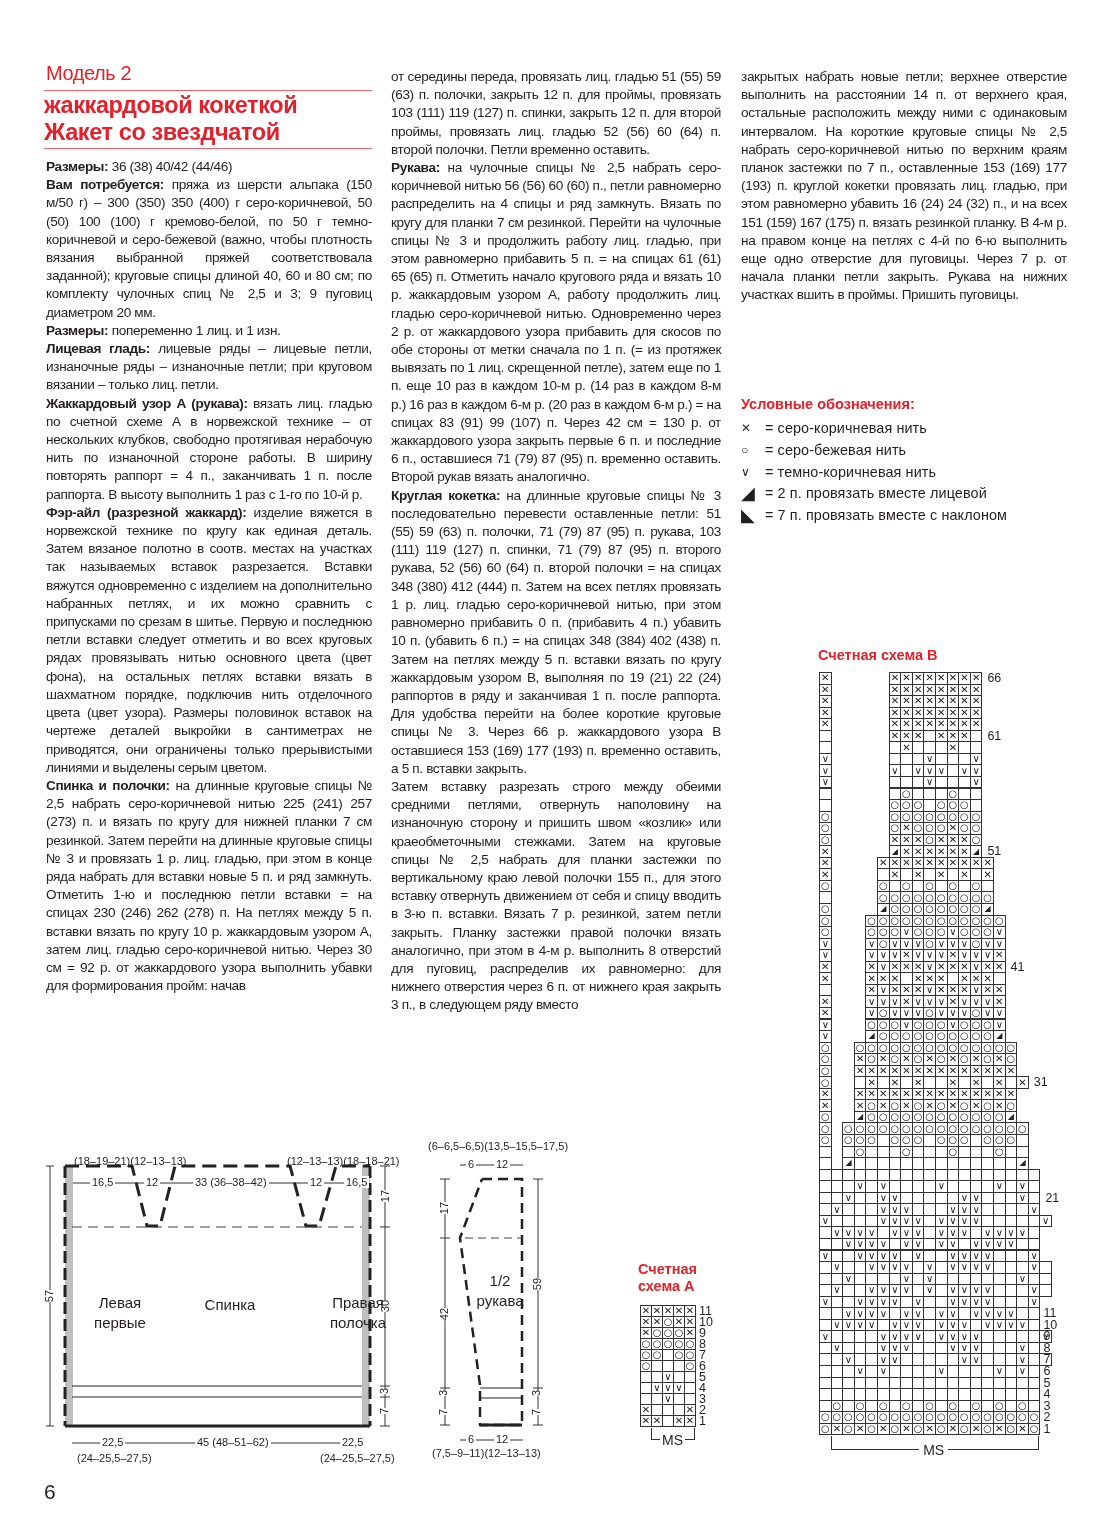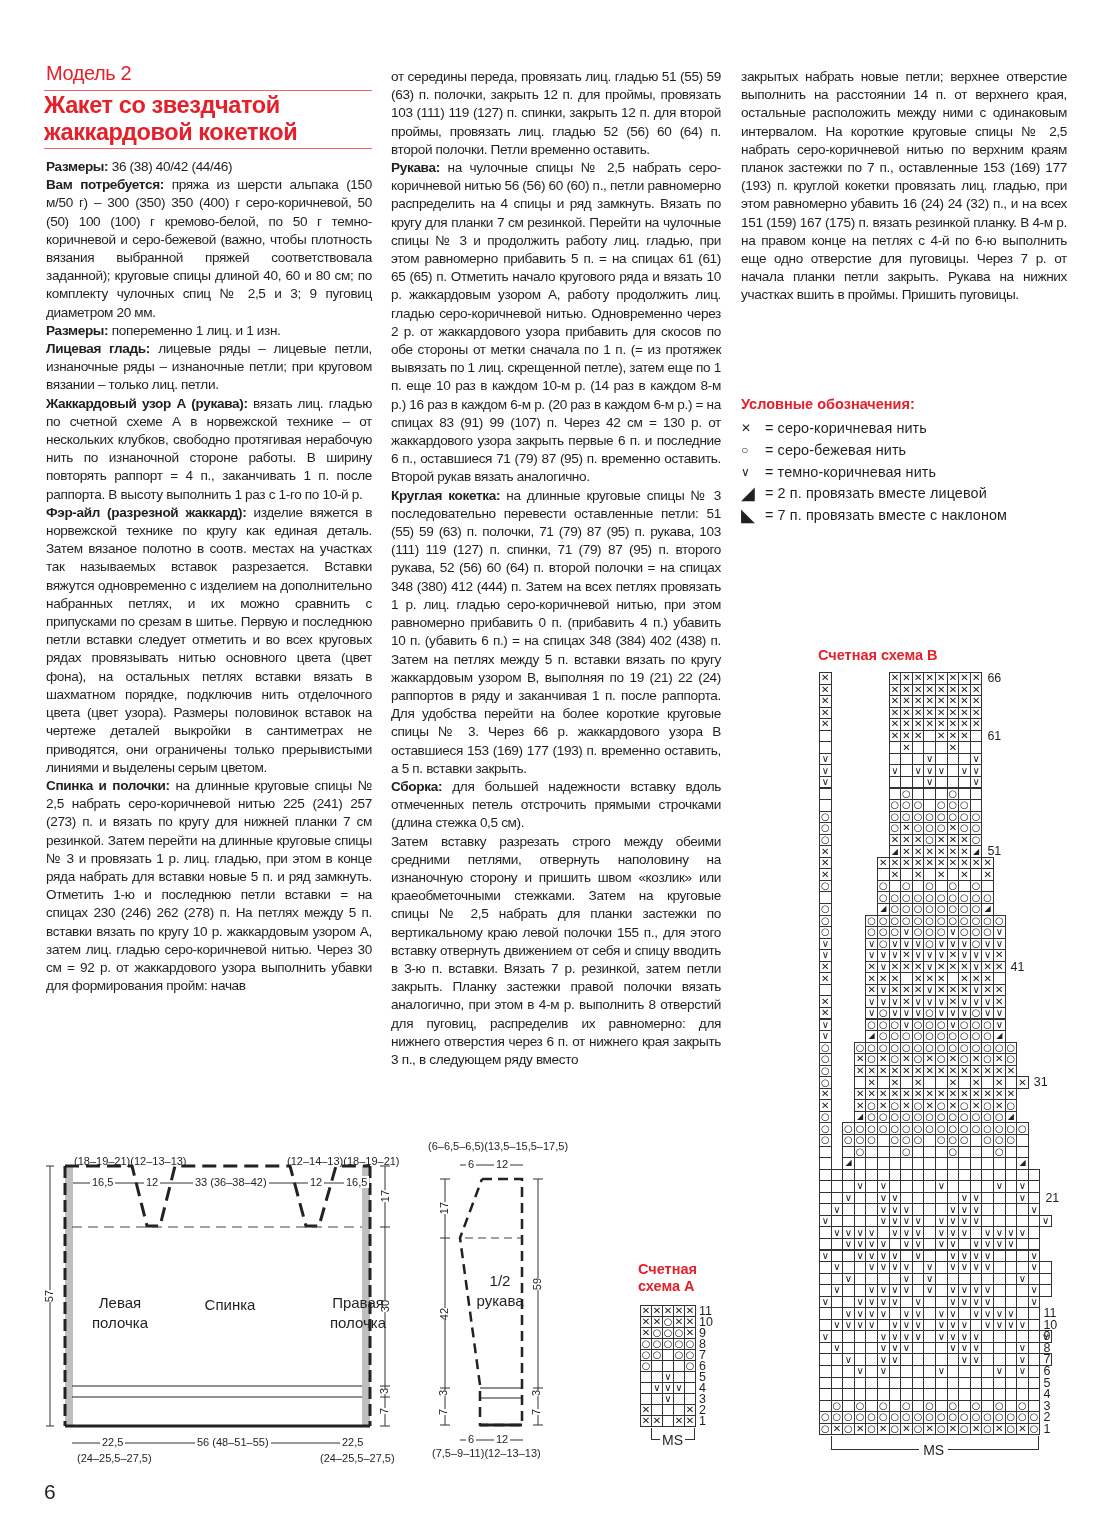--- a/index.html
+++ b/index.html
@@ -28,39 +28,38 @@
   .diagram { position: absolute; }
   .dtext { position: absolute; font-size: 11px; white-space: nowrap; }
   .dlabel { position: absolute; font-size: 15px; line-height: 20px; text-align: center; }
 </style>
 </head>
 <body>
 
 <div class="model">Модель 2</div>
 <div class="rule" style="top:90px"></div>
 <div class="title">
+  <div>жаккардовой кокеткой</div>
   <div>Жакет со звездчатой</div>
-  <div>жаккардовой кокеткой</div>
 </div>
 <div class="rule" style="top:148px"></div>
 
 <div class="col" id="col1">
     <p><b>Размеры:</b><span> 36 (38) 40/42 (44/46)</span></p>
     <p><b>Вам потребуется:</b><span> пряжа из шерсти альпака (150 м/50 г) – 300 (350) 350 (400) г серо-коричневой, 50 (50) 100 (100) г кремово-белой, по 50 г темно-коричневой и серо-бежевой (важно, чтобы плотность вязания выбранной пряжей соответствовала заданной); круговые спицы длиной 40, 60 и 80 см; по комплекту чулочных спиц № 2,5 и 3; 9 пуговиц диаметром 20 мм.</span></p>
     <p><b>Размеры:</b><span> попеременно 1 лиц. и 1 изн.</span></p>
     <p><b>Лицевая гладь:</b><span> лицевые ряды – лицевые петли, изнаночные ряды – изнаночные петли; при круговом вязании – только лиц. петли.</span></p>
     <p><b>Жаккардовый узор А (рукава):</b><span> вязать лиц. гладью по счетной схеме А в норвежской технике – от нескольких клубков, свободно протягивая нерабочую нить по изнаночной стороне работы. В ширину повторять раппорт = 4 п., заканчивать 1 п. после раппорта. В высоту выполнить 1 раз с 1-го по 10-й р.</span></p>
     <p><b>Фэр-айл (разрезной жаккард):</b><span> изделие вяжется в норвежской технике по кругу как единая деталь. Затем вязаное полотно в соотв. местах на участках так называемых вставок разрезается. Вставки вяжутся одновременно с изделием на дополнительно набранных петлях, и их можно сравнить с припусками по срезам в шитье. Первую и последнюю петли вставки следует отметить и во всех круговых рядах провязывать нитью основного цвета (цвет фона), на остальных петлях вставки вязать в шахматном порядке, подключив нить отделочного цвета (цвет узора). Размеры половинок вставок на чертеже деталей выкройки в сантиметрах не приводятся, они ограничены только прерывистыми линиями и выделены серым цветом.</span></p>
     <p><b>Спинка и полочки:</b><span> на длинные круговые спицы № 2,5 набрать серо-коричневой нитью 225 (241) 257 (273) п. и вязать по кругу для нижней планки 7 см резинкой. Затем перейти на длинные круговые спицы № 3 и провязать 1 р. лиц. гладью, при этом в конце ряда набрать для вставки новые 5 п. и ряд замкнуть. Отметить 1-ю и последнюю петли вставки = на спицах 230 (246) 262 (278) п. На петлях между 5 п. вставки вязать по кругу 10 р. жаккардовым узором А, затем лиц. гладью серо-коричневой нитью. Через 30 см = 92 р. от жаккардового узора выполнить убавки для формирования пройм: начав</span></p>
   </div>
 <div class="col" id="col2">
     <p><span>от середины переда, провязать лиц. гладью 51 (55) 59 (63) п. полочки, закрыть 12 п. для проймы, провязать 103 (111) 119 (127) п. спинки, закрыть 12 п. для второй проймы, провязать лиц. гладью 52 (56) 60 (64) п. второй полочки. Петли временно оставить.</span></p>
     <p><b>Рукава:</b><span> на чулочные спицы № 2,5 набрать серо-коричневой нитью 56 (56) 60 (60) п., петли равномерно распределить на 4 спицы и ряд замкнуть. Вязать по кругу для планки 7 см резинкой. Перейти на чулочные спицы № 3 и продолжить работу лиц. гладью, при этом равномерно прибавить 5 п. = на спицах 61 (61) 65 (65) п. Отметить начало кругового ряда и вязать 10 р. жаккардовым узором А, работу продолжить лиц. гладью серо-коричневой нитью. Одновременно через 2 р. от жаккардового узора прибавить для скосов по обе стороны от метки сначала по 1 п. (= из протяжек вывязать по 1 лиц. скрещенной петле), затем еще по 1 п. еще 10 раз в каждом 10-м р. (14 раз в каждом 8-м р.) 16 раз в каждом 6-м р. (20 раз в каждом 6-м р.) = на спицах 83 (91) 99 (107) п. Через 42 см = 130 р. от жаккардового узора закрыть первые 6 п. и последние 6 п., оставшиеся 71 (79) 87 (95) п. временно оставить. Второй рукав вязать аналогично.</span></p>
     <p><b>Круглая кокетка:</b><span> на длинные круговые спицы № 3 последовательно перевести оставленные петли: 51 (55) 59 (63) п. полочки, 71 (79) 87 (95) п. рукава, 103 (111) 119 (127) п. спинки, 71 (79) 87 (95) п. второго рукава, 52 (56) 60 (64) п. второй полочки = на спицах 348 (380) 412 (444) п. Затем на всех петлях провязать 1 р. лиц. гладью серо-коричневой нитью, при этом равномерно прибавить 0 п. (прибавить 4 п.) убавить 10 п. (убавить 6 п.) = на спицах 348 (384) 402 (438) п. Затем на петлях между 5 п. вставки вязать по кругу жаккардовым узором В, выполняя по 19 (21) 22 (24) раппортов в ряду и заканчивая 1 п. после раппорта. Для удобства перейти на более короткие круговые спицы № 3. Через 66 р. жаккардового узора В оставшиеся 153 (169) 177 (193) п. временно оставить, а 5 п. вставки закрыть.</span></p>
-    <p><b>Сборка:</b><span> для большей надежности вставку вдоль отмеченных петель отстрочить прямыми строчками (длина стежка 0,5 см).</span></p>
     <p><span>Затем вставку разрезать строго между обеими средними петлями, отвернуть наполовину на изнаночную сторону и пришить швом «козлик» или краеобметочными стежками. Затем на круговые спицы № 2,5 набрать для планки застежки по вертикальному краю левой полочки 155 п., для этого вставку отвернуть движением от себя и спицу вводить в 3-ю п. вставки. Вязать 7 р. резинкой, затем петли закрыть. Планку застежки правой полочки вязать аналогично, при этом в 4-м р. выполнить 8 отверстий для пуговиц, распределив их равномерно: для нижнего отверстия через 6 п. от нижнего края закрыть 3 п., в следующем ряду вместо</span></p>
   </div>
 <div class="col" id="col3">
     <p><span>закрытых набрать новые петли; верхнее отверстие выполнить на расстоянии 14 п. от верхнего края, остальные расположить между ними с одинаковым интервалом. На короткие круговые спицы № 2,5 набрать серо-коричневой нитью по верхним краям планок застежки по 7 п., оставленные 153 (169) 177 (193) п. круглой кокетки провязать лиц. гладью, при этом равномерно убавить 16 (24) 24 (32) п., и на всех 151 (159) 167 (175) п. вязать резинкой планку. В 4-м р. на правом конце на петлях с 4-й по 6-ю выполнить еще одно отверстие для пуговицы. Через 7 р. от начала планки петли закрыть. Рукава на нижних участках вшить в проймы. Пришить пуговицы.</span></p>
   </div>
 
 <div class="legend-title">Условные обозначения:</div>
 <div class="legend" id="legend">
     <div class="row">
       <span class="sym">✕</span>
@@ -106,38 +105,38 @@
     <line x1="345" y1="16" x2="345" y2="276" stroke="#333" stroke-width="1"></line>
     <line x1="340" y1="16" x2="350" y2="16" stroke="#333"></line>
     <line x1="340" y1="77" x2="350" y2="77" stroke="#333"></line>
     <line x1="340" y1="236" x2="350" y2="236" stroke="#333"></line>
     <line x1="340" y1="247" x2="350" y2="247" stroke="#333"></line>
     <line x1="340" y1="276" x2="350" y2="276" stroke="#333"></line>
 
     <line x1="32" y1="293" x2="323" y2="293" stroke="#333" stroke-width="1"></line>
   </svg>
   <div class="dtext" style="left:34px; top:5px;">(18–19–21)(12–13–13)</div>
-  <div class="dtext" style="left:247px; top:5px;">(12–14–13)(18–19–21)</div>
+  <div class="dtext" style="left:247px; top:5px;">(12–13–13)(18–18–21)</div>
   <div class="dtext" style="left:50px; top:26px; background:#fff; padding:0 2px;">16,5</div>
   <div class="dtext" style="left:104px; top:26px; background:#fff; padding:0 2px;">12</div>
   <div class="dtext" style="left:153px; top:26px; background:#fff; padding:0 2px;">33 (36–38–42)</div>
   <div class="dtext" style="left:268px; top:26px; background:#fff; padding:0 2px;">12</div>
   <div class="dtext" style="left:304px; top:26px; background:#fff; padding:0 2px;">16,5</div>
   <div class="dtext" style="left:3px; top:140px; transform:rotate(-90deg); background:#fff;">57</div>
   <div class="dtext" style="left:339px; top:40px; transform:rotate(-90deg); background:#fff;">17</div>
   <div class="dtext" style="left:339px; top:150px; transform:rotate(-90deg); background:#fff;">30</div>
   <div class="dtext" style="left:341px; top:235px; transform:rotate(-90deg); background:#fff;">3</div>
   <div class="dtext" style="left:341px; top:255px; transform:rotate(-90deg); background:#fff;">7</div>
   <div class="dlabel" style="left:40px; top:143px; width:80px; white-space:pre-line;">Левая
-полочка</div>
+первые</div>
   <div class="dlabel" style="left:150px; top:145px; width:80px;">Спинка</div>
   <div class="dlabel" style="left:278px; top:143px; width:80px; white-space:pre-line;">Правая
 полочка</div>
   <div class="dtext" style="left:60px; top:286px; background:#fff; padding:0 2px;">22,5</div>
-  <div class="dtext" style="left:155px; top:286px; background:#fff; padding:0 2px;">56 (48–51–55)</div>
+  <div class="dtext" style="left:155px; top:286px; background:#fff; padding:0 2px;">45 (48–51–62)</div>
   <div class="dtext" style="left:300px; top:286px; background:#fff; padding:0 2px;">22,5</div>
   <div class="dtext" style="left:37px; top:302px;">(24–25,5–27,5)</div>
   <div class="dtext" style="left:280px; top:302px;">(24–25,5–27,5)</div>
 </div>
 
 <div class="diagram" style="left:420px; top:1138px; width:160px; height:330px;">
   <svg width="160" height="330" style="position:absolute;left:0;top:0;">
     <line x1="40" y1="27" x2="103" y2="27" stroke="#333"></line>
     <polyline points="62,41 102,41 102,287 60,287 60,247 40,100 62,41" fill="none" stroke="#222" stroke-width="2.5" stroke-dasharray="10,6"></polyline>
     <line x1="45" y1="100" x2="102" y2="100" stroke="#444" stroke-dasharray="8,5"></line>

